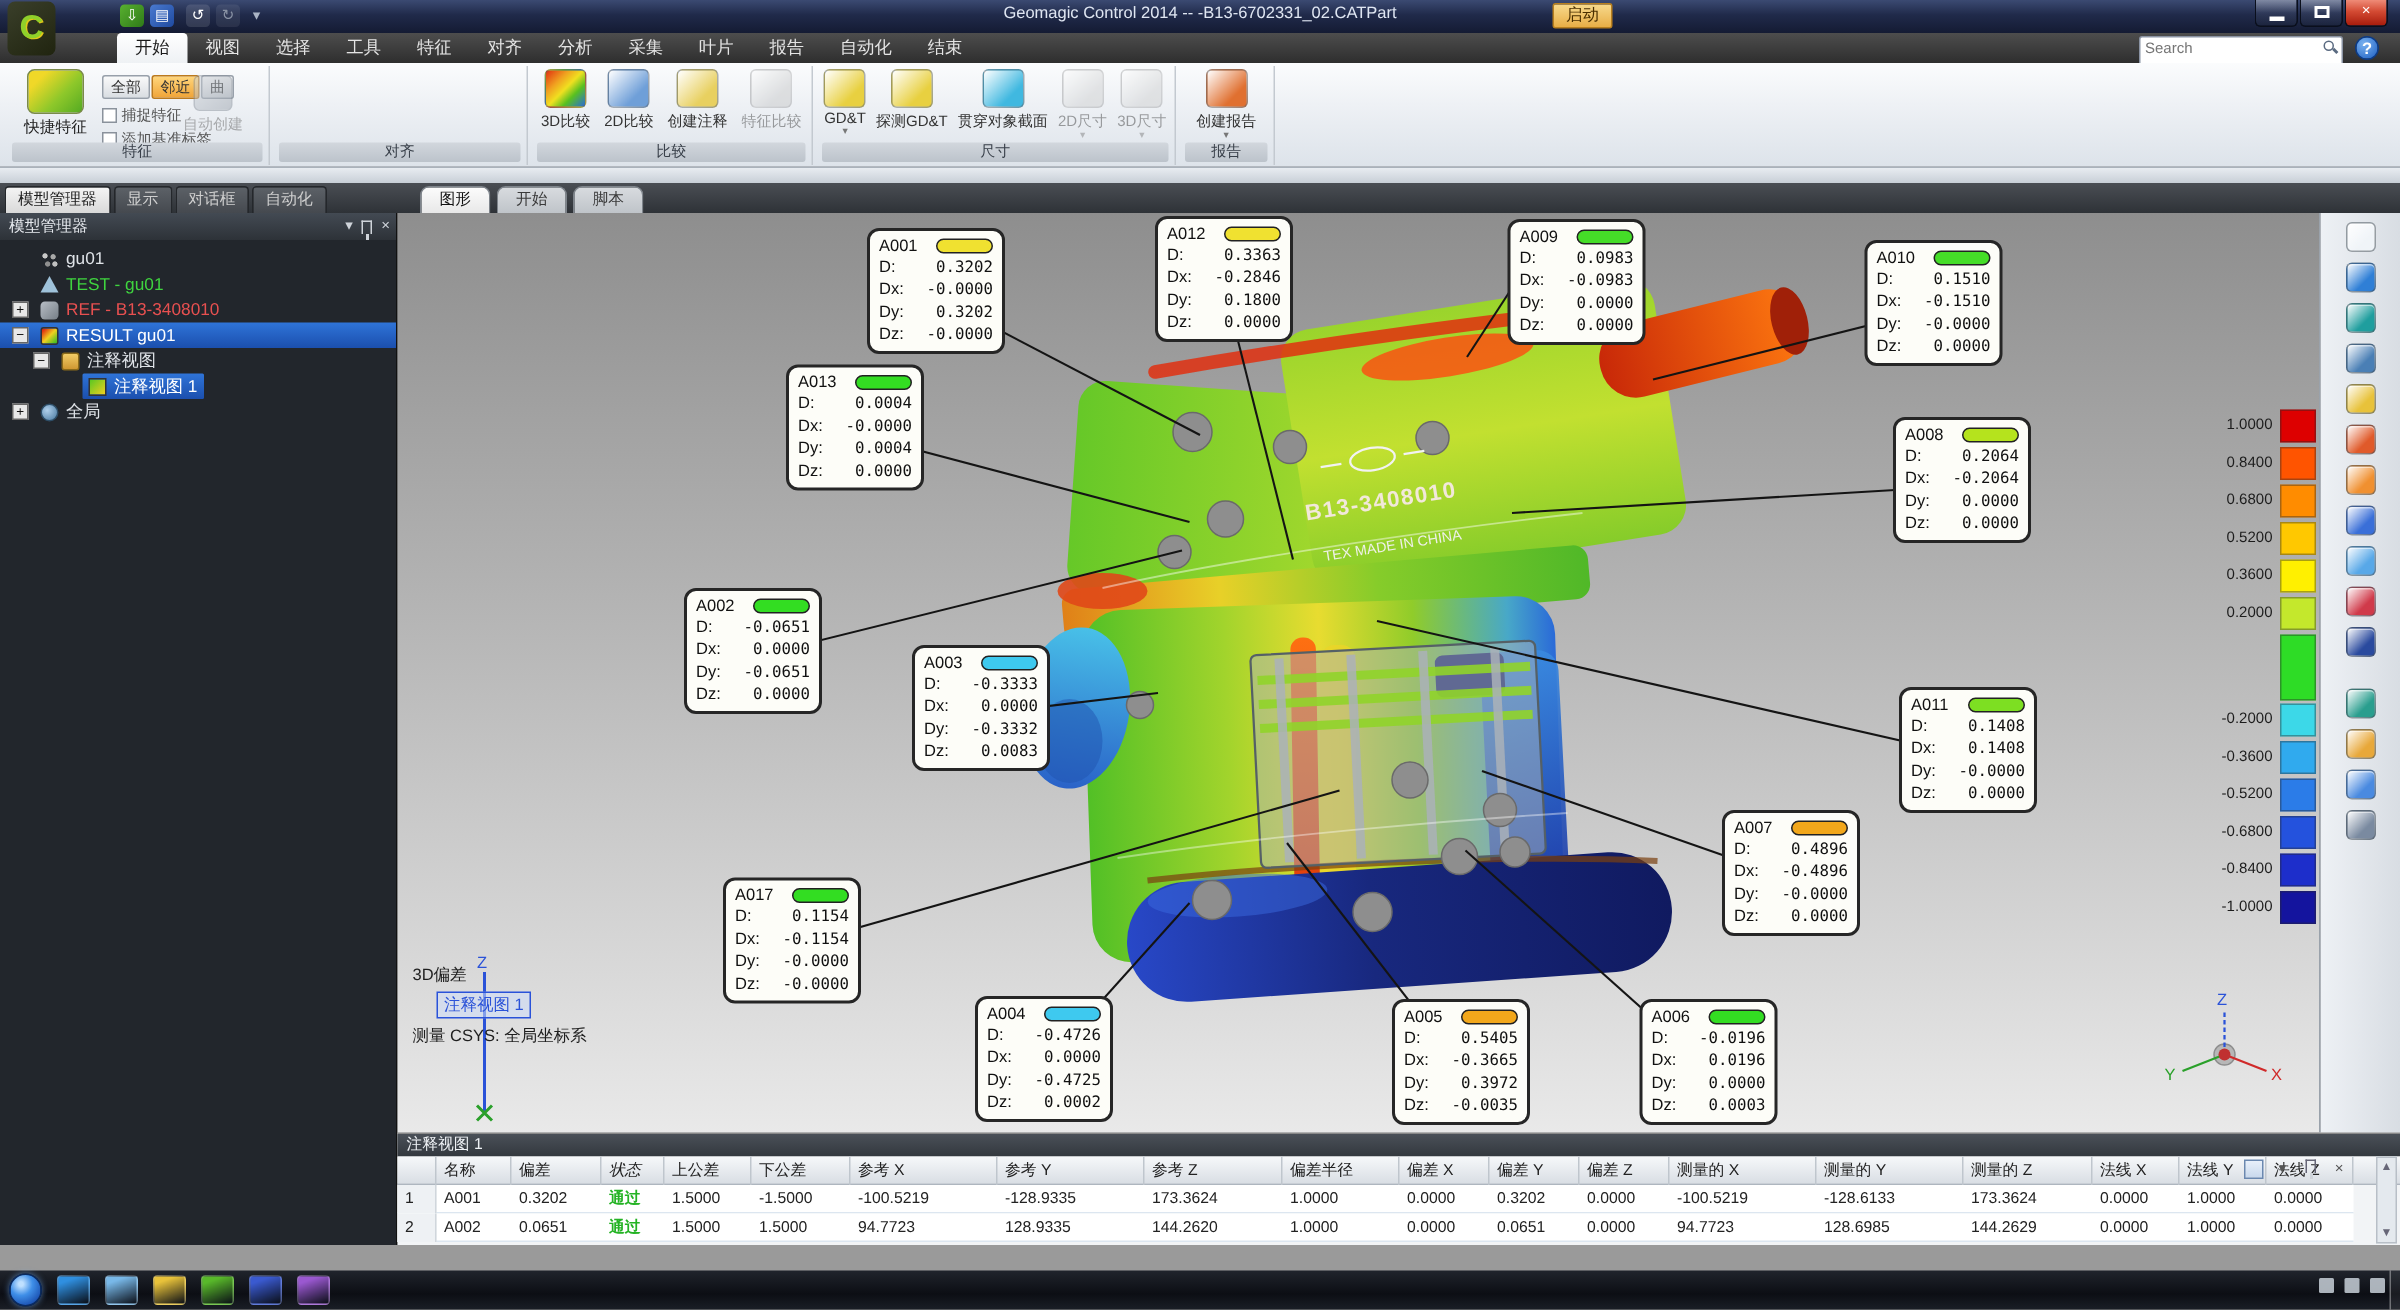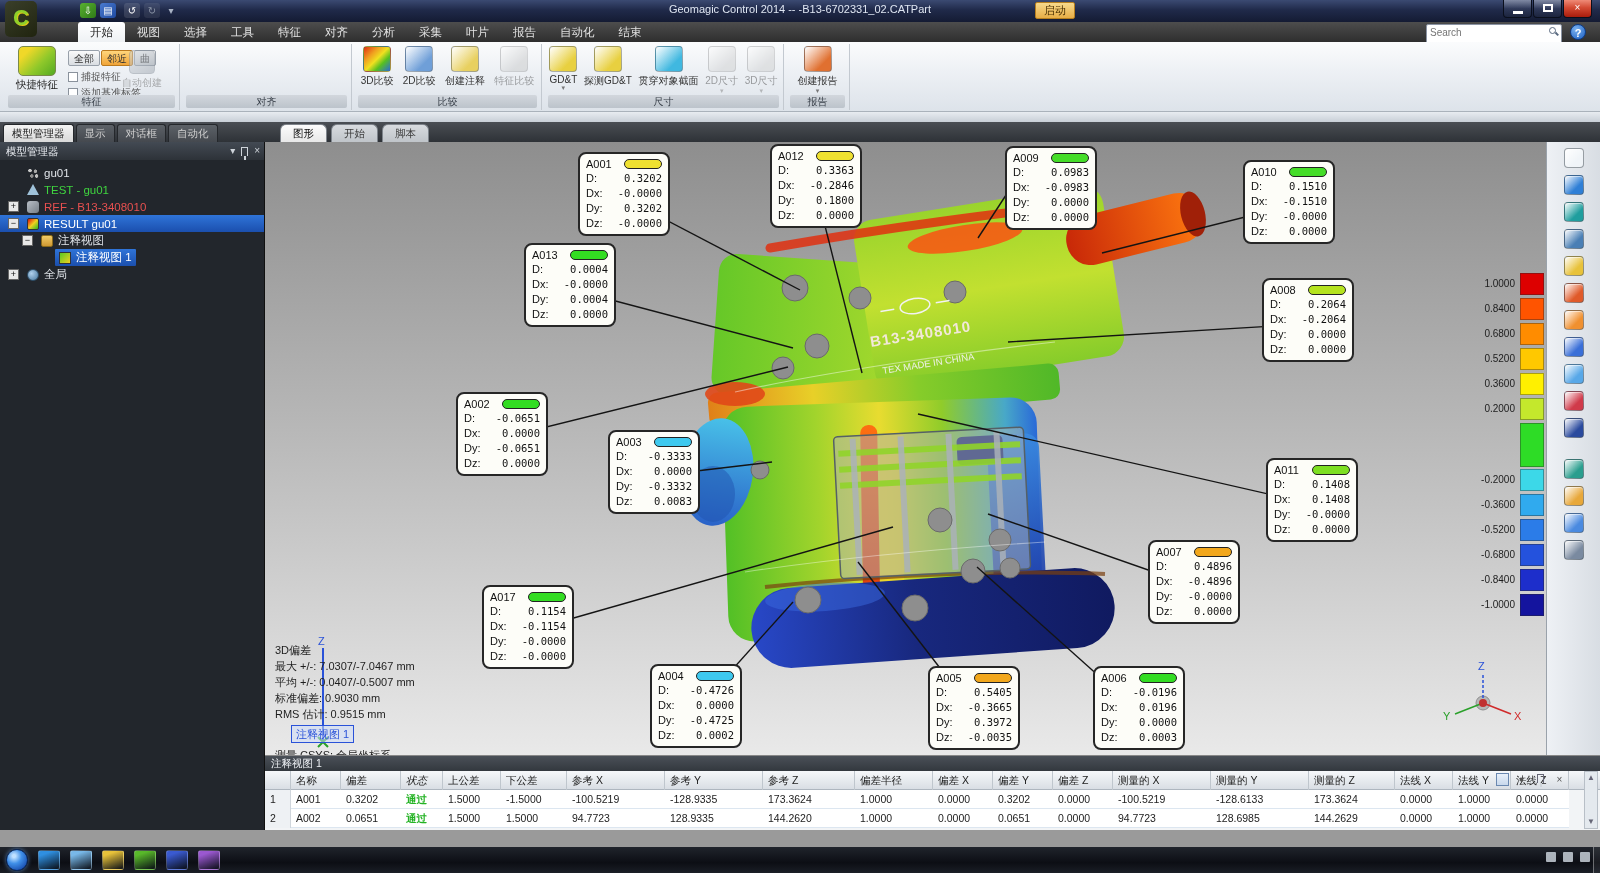--- a/index.html
+++ b/index.html
@@ -804,26 +804,20 @@
         <div class="scale-chip" style="left: 1255px; top: 402px; height: 22px; background: rgb(36, 82, 221);"></div>
         <div class="scale-label" style="left: 1204px; top: 407px;">-0.6800</div>
         <div class="scale-chip" style="left: 1255px; top: 427px; height: 22px; background: rgb(29, 46, 203);"></div>
         <div class="scale-label" style="left: 1204px; top: 432px;">-0.8400</div>
         <div class="scale-chip" style="left: 1255px; top: 452px; height: 22px; background: rgb(20, 20, 158);"></div>
         <div class="scale-label" style="left: 1204px; top: 457px;">-1.0000</div>
       </div>
 
     <div id="stats">
       <div>3D偏差</div>
-      <div id="stats-lines">
-          <div>最大 +/-: 7.0307/-7.0467 mm</div>
-          <div>平均 +/-: 0.0407/-0.5007 mm</div>
-          <div>标准偏差: 0.9030 mm</div>
-          <div>RMS 估计: 0.9515 mm</div>
-        </div>
       <div class="view-tag">注释视图 1</div>
       <div class="csys">测量 CSYS: 全局坐标系</div>
     </div>
   </div>
 
   <div id="right-toolbar">
       <div class="rt-icon" style="top: 6px; background: linear-gradient(135deg, rgb(255, 255, 255) 0%, rgb(240, 244, 248) 65%);"></div>
       <div class="rt-icon" style="top: 33px; background: linear-gradient(135deg, rgb(255, 255, 255) 0%, rgb(47, 127, 214) 65%);"></div>
       <div class="rt-icon" style="top: 60px; background: linear-gradient(135deg, rgb(255, 255, 255) 0%, rgb(31, 158, 158) 65%);"></div>
       <div class="rt-icon" style="top: 87px; background: linear-gradient(135deg, rgb(255, 255, 255) 0%, rgb(74, 127, 181) 65%);"></div>

